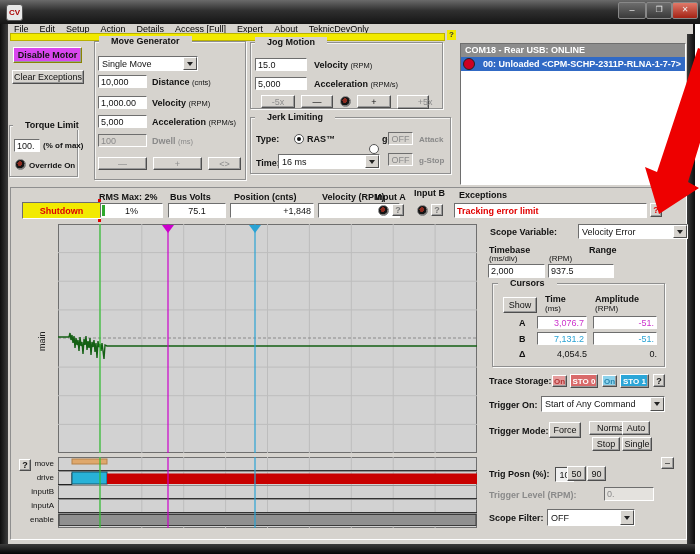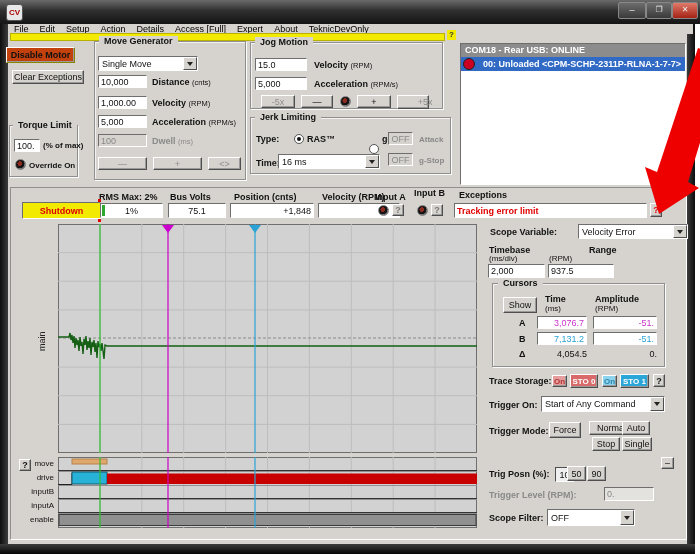--- a/index.html
+++ b/index.html
@@ -31,21 +31,21 @@
        font-size:9px;color:#111;box-sizing:border-box;}
   .btn.dim{color:#8d8d8d;}
   .btn.sunk{border-top:1px solid #4e4e4e;border-left:1px solid #4e4e4e;border-right:1px solid #fff;
        border-bottom:1px solid #fff;box-shadow:none;background:#efefef;margin-left:8px;}
   .field{background:#fff;border:1px solid;border-color:#6e6e6e #fff #fff #6e6e6e;box-sizing:border-box;
          font-size:9px;display:flex;align-items:center;padding:0 2px;overflow:hidden;white-space:nowrap;}
   .field.dis{background:#d6d3ce;color:#8a8a8a;}
   .field.tr{justify-content:flex-end;} .field.tc{justify-content:center;}
   .gbox{border:1px solid #8f8f8f;box-shadow:1px 1px 0 rgba(255,255,255,.9),inset 1px 1px 0 rgba(255,255,255,.7);
         box-sizing:border-box;}
-  .legend{background:#d6d3ce;padding:0 5px;font-weight:bold;font-size:9px;white-space:nowrap;}
+  .legend{background:#d6d3ce;padding:0 12px;font-weight:bold;font-size:9px;white-space:nowrap;}
   .lb{font-weight:bold;font-size:9px;white-space:nowrap;}
   .un{font-weight:normal;font-size:7.5px;}
   .sm{font-size:8px;}
   .sel{background:#fff;border:1px solid;border-color:#6e6e6e #fff #fff #6e6e6e;box-sizing:border-box;
        display:flex;align-items:center;}
   .sel .txt{flex:1;padding:0 3px;font-size:9px;white-space:nowrap;overflow:hidden;}
   .selarw{width:12px;align-self:stretch;background:#d6d3ce;border-top:1px solid #fff;border-left:1px solid #fff;
        border-right:1px solid #4e4e4e;border-bottom:1px solid #4e4e4e;display:flex;align-items:center;justify-content:center;}
   .tri{width:0;height:0;border-left:3px solid transparent;border-right:3px solid transparent;border-top:4px solid #222;}
   .dot{width:11px;height:11px;border-radius:50%;border:1px solid #7e7e7e;box-sizing:border-box;
@@ -83,21 +83,21 @@
     <span class="menuitem">Action</span>
     <span class="menuitem">Details</span>
     <span class="menuitem">Access [Full]</span>
     <span class="menuitem">Expert</span>
     <span class="menuitem">About</span>
     <span class="menuitem">TeknicDevOnly</span>
   </div>
   <div class="abs ybar"></div>
   <div class="abs yq">?</div>
 
-  <div class="abs btn" style="left:6px;top:47px;width:69px;height:16px;background:#c2410c;font-weight:bold;border-right-color:#8a8500;border-bottom-color:#8a8500;">Disable Motor</div>
+  <div class="abs btn" style="left:13px;top:47px;width:69px;height:16px;background:#d946ef;font-weight:bold;border-right-color:#8a8500;border-bottom-color:#8a8500;">Disable Motor</div>
   <div class="abs btn" style="left:12px;top:70px;width:72px;height:14px;">Clear Exceptions</div>
 
   <div class="abs gbox" style="left:9px;top:125px;width:69px;height:52px;"></div>
   <div class="abs legend" style="left:13px;top:120px;">Torque Limit</div>
   <div class="abs field" style="left:14px;top:139px;width:26px;height:13px;">100.</div>
   <div class="abs lb sm" style="left:43px;top:141px;">(% of max)</div>
   <div class="abs dot" style="left:15px;top:159px;"></div>
   <div class="abs lb sm" style="left:29px;top:161px;">Override On</div>
 
   <div class="abs gbox" style="left:94px;top:41px;width:152px;height:139px;"></div>

